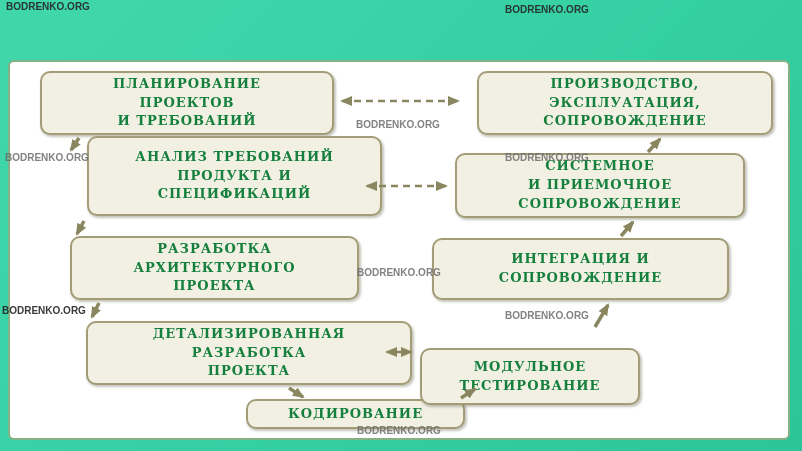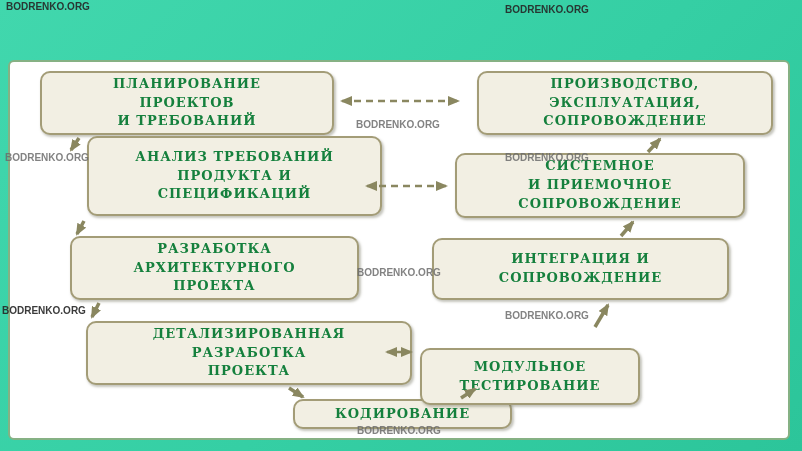--- a/index.html
+++ b/index.html
@@ -28,21 +28,21 @@
     display:flex;align-items:center;justify-content:center;text-align:center;
     font-family:"DejaVu Serif","Liberation Serif",serif;font-weight:bold;
     font-size:13px;letter-spacing:1px;color:#15803d;
     white-space:pre-line;line-height:1.45;
     box-shadow:1.5px 2px 2.5px rgba(110,110,90,.4);
   }
   .n-planning{left:40px;top:71px;width:294px;height:64px;}
   .n-analysis{left:60px;top:136px;width:295px;height:80px;margin-left:27px;}
   .n-architecture{left:70px;top:236px;width:289px;height:64px;}
   .n-detailed{left:86px;top:321px;width:326px;height:64px;}
-  .n-coding{left:246px;top:399px;width:219px;height:30px;margin-left:47px;}
+  .n-coding{left:246px;top:399px;width:219px;height:30px;}
   .n-production{left:468px;top:71px;width:296px;height:64px;margin-left:9px;}
   .n-system{left:455px;top:153px;width:290px;height:65px;}
   .n-integration{left:432px;top:238px;width:297px;height:62px;}
   .n-module{left:420px;top:348px;width:220px;height:57px;}
   svg.overlay{position:absolute;left:0;top:0;z-index:10;pointer-events:none;}
   .wm{
     position:absolute;z-index:30;font-size:10px;font-weight:bold;
     font-family:"Liberation Sans",sans-serif;white-space:nowrap;
   }
   .wm-dark{color:rgba(38,38,38,.9);}

